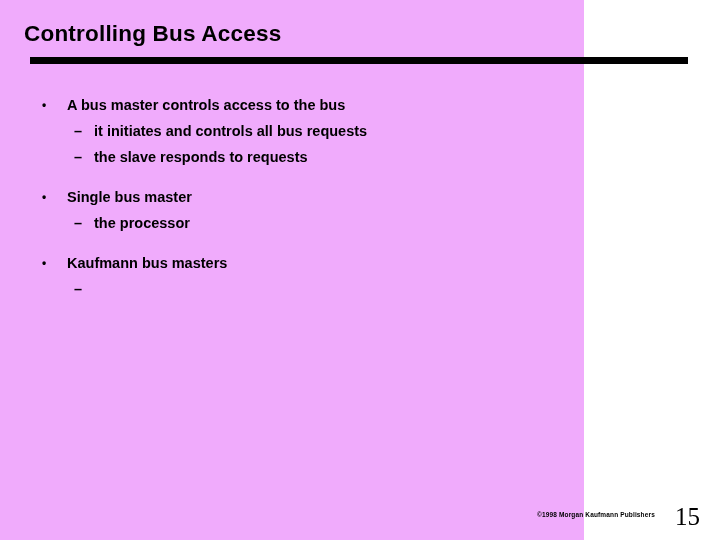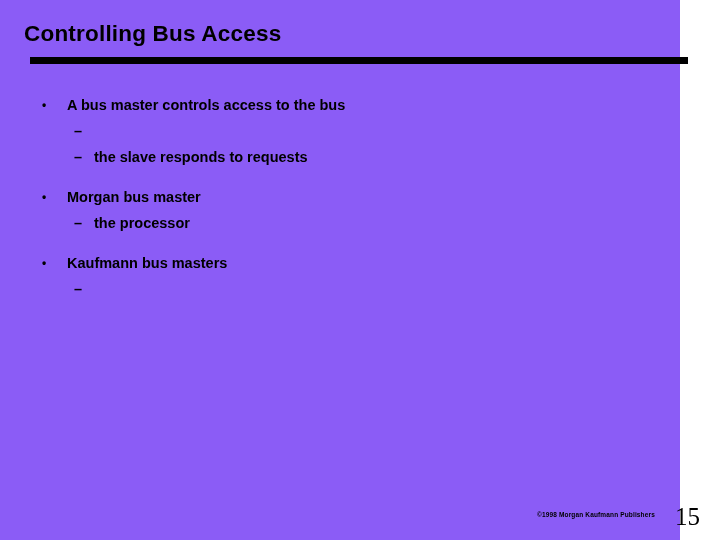--- a/index.html
+++ b/index.html
@@ -9,23 +9,23 @@
   body {
     width: 720px;
     height: 540px;
     background: #ffffff;
     font-family: "Liberation Sans", sans-serif;
     color: #000000;
     overflow: hidden;
   }
   .slide {
     position: relative;
-    width: 680px;
+    width: 584px;
     height: 540px;
-    background: #8b5cf6;
+    background: #f0abfc;
   }
 
   
   .title {
     position: absolute;
     left: 24px;
     top: 21px;
     font-size: 22.5px;
     font-weight: bold;
     letter-spacing: 0.2px;
@@ -133,31 +133,32 @@
 
   <div class="body">
 
     <div class="group">
       <div class="bullet-row lvl1">
         <span class="marker">•</span>
         <span class="btext">A bus master controls access to the bus</span>
       </div>
       <div class="bullet-row lvl2">
         <span class="marker">–</span>
+        <span class="btext">it initiates and controls all bus requests</span>
       </div>
       <div class="bullet-row lvl2">
         <span class="marker">–</span>
         <span class="btext">the slave responds to requests</span>
       </div>
     </div>
 
     <div class="group">
       <div class="bullet-row lvl1">
         <span class="marker">•</span>
-        <span class="btext">Morgan bus master</span>
+        <span class="btext">Single bus master</span>
       </div>
       <div class="bullet-row lvl2">
         <span class="marker">–</span>
         <span class="btext">the processor</span>
       </div>
     </div>
 
     <div class="group">
       <div class="bullet-row lvl1">
         <span class="marker">•</span>

